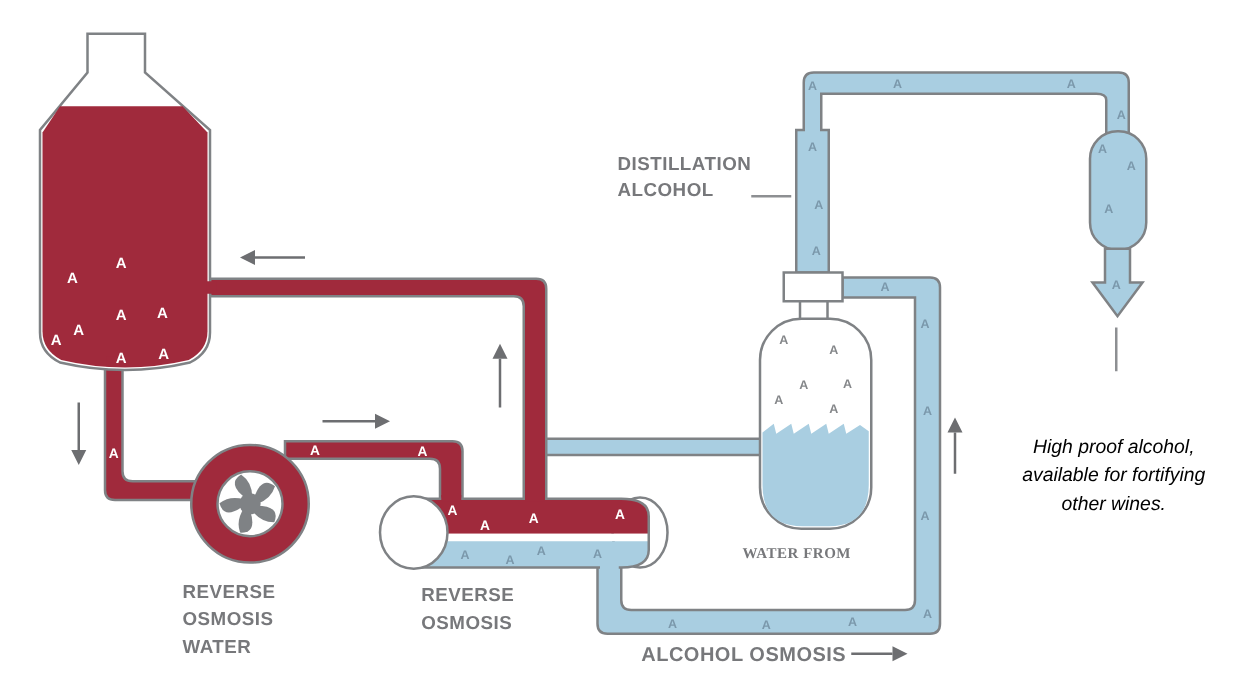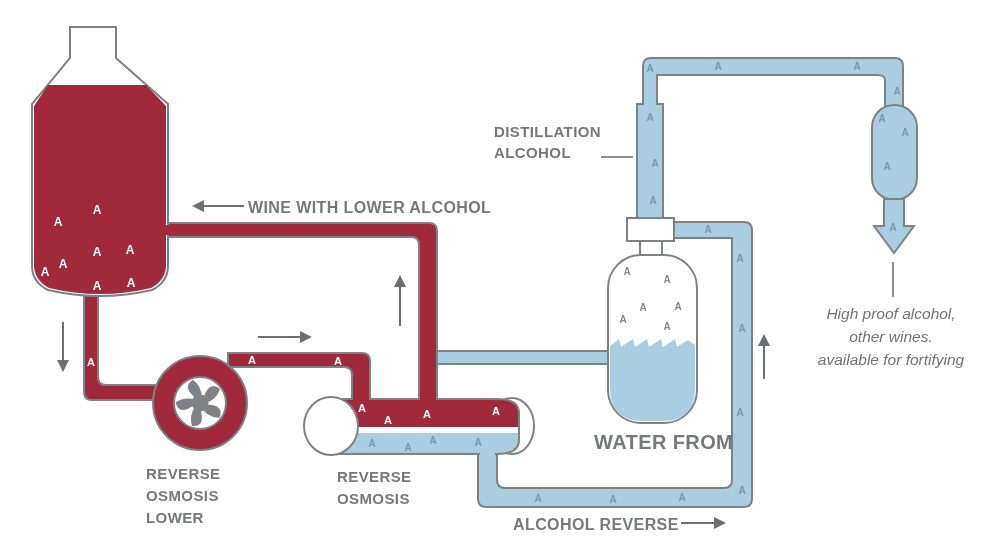--- a/index.html
+++ b/index.html
@@ -14,22 +14,22 @@
   .grayline{stroke:#8d8f92;stroke-width:2;fill:none;}
   .arrow{stroke:#6d6e71;stroke-width:2;fill:none;}
   .arrowhead{fill:#6d6e71;stroke:none;}
   text.mt{font:bold 12px "Liberation Sans",sans-serif;fill:#ffffff;text-anchor:middle;}
   text.mw{font:bold 11px "Liberation Sans",sans-serif;fill:#ffffff;text-anchor:middle;}
   text.mb{font:bold 10px "Liberation Sans",sans-serif;fill:#7b98ab;text-anchor:middle;}
   text.mg{font:bold 10px "Liberation Sans",sans-serif;fill:#85878a;text-anchor:middle;}
   .lbl{position:absolute;color:#77787b;font-weight:bold;font-size:15px;line-height:22px;
        letter-spacing:.4px;text-align:left;white-space:nowrap;}
   .lbl-left{text-align:left;}
-  .italiclbl{position:absolute;color:#737373;font-style:italic;font-weight:normal;
-       font-size:15.5px;line-height:23px;text-align:center;white-space:nowrap;}
+  .italiclbl{position:absolute;color:#000000;font-style:italic;font-weight:normal;
+       font-size:15.5px;line-height:23px;text-align:center;white-space:nowrap;margin-top:44px;}
 </style>
 </head>
 <body>
 
 <div id="stage">
 
 <svg width="1000" height="560" viewBox="0 0 1000 560">
 
   <rect x="430" y="351" width="184" height="13" class="bluefill outl"></rect>
 
@@ -155,43 +155,42 @@
 
     <text class="mg" x="627" y="275">A</text>
     <text class="mg" x="667" y="283">A</text>
     <text class="mg" x="643" y="311">A</text>
     <text class="mg" x="678" y="310">A</text>
     <text class="mg" x="623" y="323">A</text>
     <text class="mg" x="667" y="330">A</text>
   </g>
 </svg>
 
-  <div class="lbl lbl-left" style="left:248px;top:197px;font-size:16px;">WINE WITH LOWER ALCOHOL</div>
 
   <div class="lbl" style="left:494px;top:121px;width:120px;line-height:21px;">
     <div>DISTILLATION</div>
     <div>ALCOHOL</div>
   </div>
 
   <div class="lbl" style="left:146px;top:463px;width:110px;">
     <div>REVERSE</div>
     <div>OSMOSIS</div>
-    <div>LOWER</div>
+    <div>WATER</div>
   </div>
 
   <div class="lbl" style="left:337px;top:466px;width:120px;">
     <div>REVERSE</div>
     <div>OSMOSIS</div>
   </div>
 
-  <div class="lbl lbl-left" style="left:513px;top:514px;font-size:16px;">ALCOHOL REVERSE</div>
+  <div class="lbl lbl-left" style="left:513px;top:514px;font-size:16px;">ALCOHOL OSMOSIS</div>
 
-  <div class="lbl" style="left:594px;top:430px;width:120px;line-height:24px;font-size:20px;">
+  <div class="lbl" style="left:594px;top:430px;width:120px;line-height:24px;font-size:12px;font-family:Liberation Serif, serif;">
     <div>WATER FROM</div>
   </div>
 
   <div class="italiclbl" style="left:805px;top:302px;width:172px;">
     <div>High proof alcohol,</div>
+    <div>available for fortifying</div>
     <div>other wines.</div>
-    <div>available for fortifying</div>
   </div>
 
 </div>
 
 </body></html>

